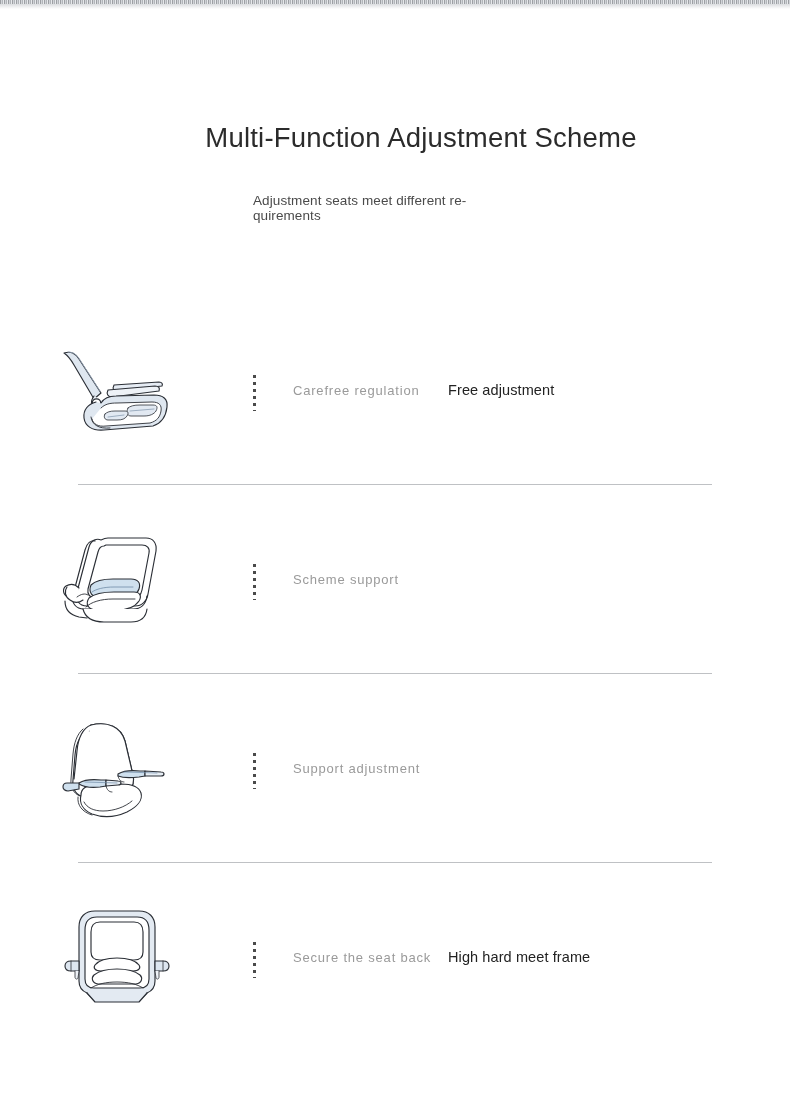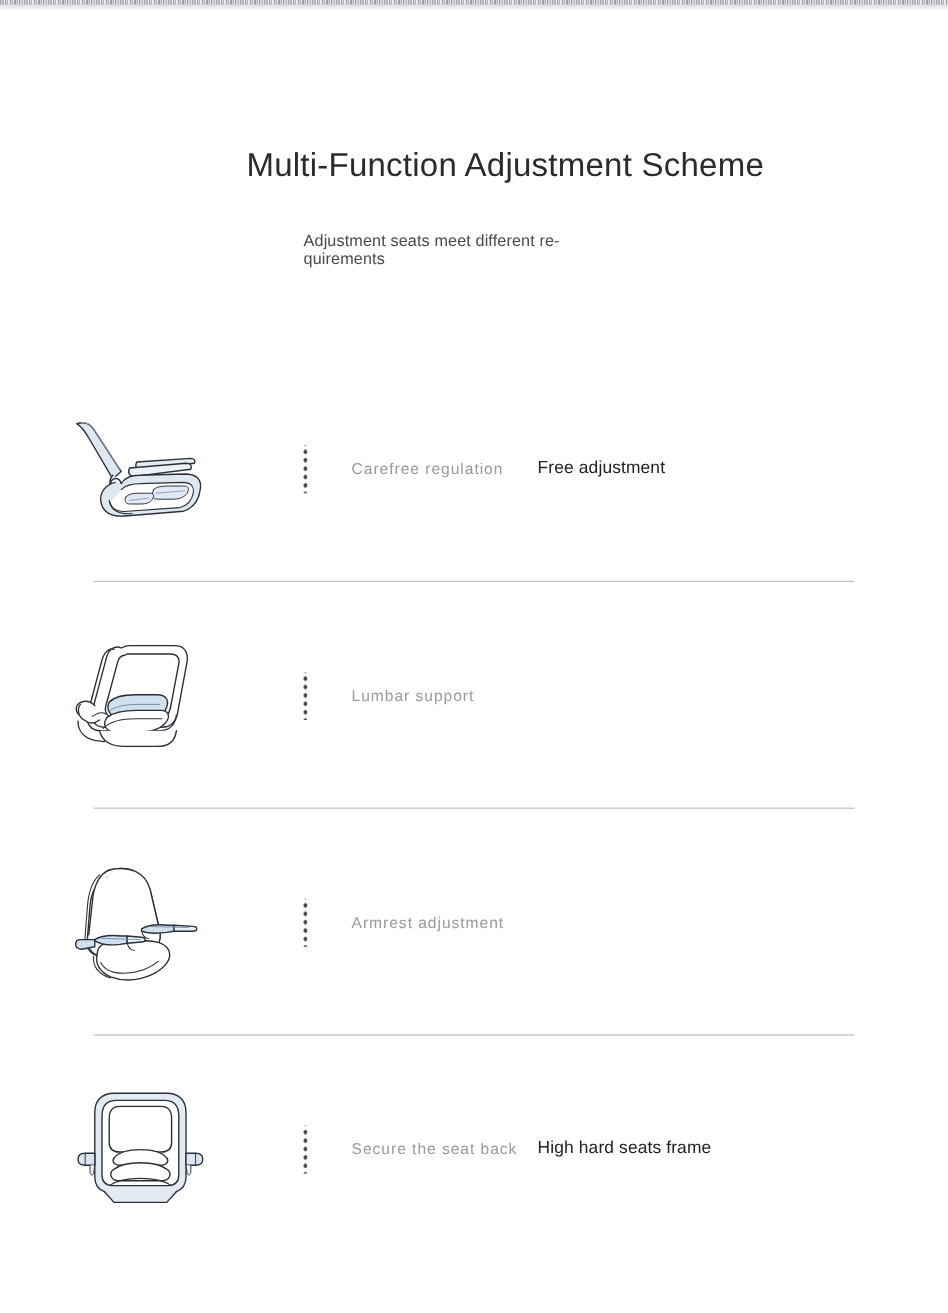--- a/index.html
+++ b/index.html
@@ -211,21 +211,21 @@
             <path d="M4 72 C4 80 9 86 18 88 L26 89" fill="none"></path>
             <path d="M16 68 C20 65 24 64 27 66" fill="none" stroke-width=".9"></path>
           </g>
         </svg>
       </span>
     </div>
     <div class="dots-cell">
       <div class="dots"></div>
     </div>
     <div class="label-cell">
-      <div class="feature-label">Lumbar support</div>
+      <div class="feature-label">Scheme support</div>
     </div>
     <div class="row-divider"></div>
   </div>
 
   <div class="feature-row">
     <div class="icon-cell">
       <span>
         <svg class="chair-svg" width="112" height="104" viewBox="0 0 112 104" fill="none">
           <g stroke="#2b2f36" stroke-width="1.15" stroke-linejoin="round" stroke-linecap="round" fill="none">
             <path d="M28 14 C20 17 15 26 14 38 L12 63 C11 72 15 79 24 80" fill="#ffffff"></path>
@@ -246,21 +246,21 @@
             <path d="M57 59 C58 63 60 65 63 65" fill="none" stroke-width=".85"></path>
             <path d="M45 69 C46 73 48 75 51 75" fill="none" stroke-width=".85"></path>
           </g>
         </svg>
       </span>
     </div>
     <div class="dots-cell">
       <div class="dots"></div>
     </div>
     <div class="label-cell">
-      <div class="feature-label">Armrest adjustment</div>
+      <div class="feature-label">Support adjustment</div>
     </div>
     <div class="row-divider"></div>
   </div>
 
   <div class="feature-row last">
     <div class="icon-cell">
       <span>
         <svg class="chair-svg" width="112" height="106" viewBox="0 0 112 106" fill="none">
           <g stroke="#2b2f36" stroke-width="1.15" stroke-linejoin="round" stroke-linecap="round">
             <path d="M34 6 C24 6 18 12 18 22 L18 76 C18 82 21 86 26 88 L34 96 L78 96 L86 88 C91 86 94 82 94 76 L94 22 C94 12 88 6 78 6 Z" fill="#e3eaf2"></path>
@@ -280,18 +280,18 @@
         </svg>
       </span>
     </div>
     <div class="dots-cell">
       <div class="dots"></div>
     </div>
     <div class="label-cell">
       <div class="feature-label">Secure the seat back</div>
     </div>
     <div class="value-cell">
-      <div class="feature-value">High hard seats frame</div>
+      <div class="feature-value">High hard meet frame</div>
     </div>
 
   </div>
 
 </div>
 
 </body></html>

